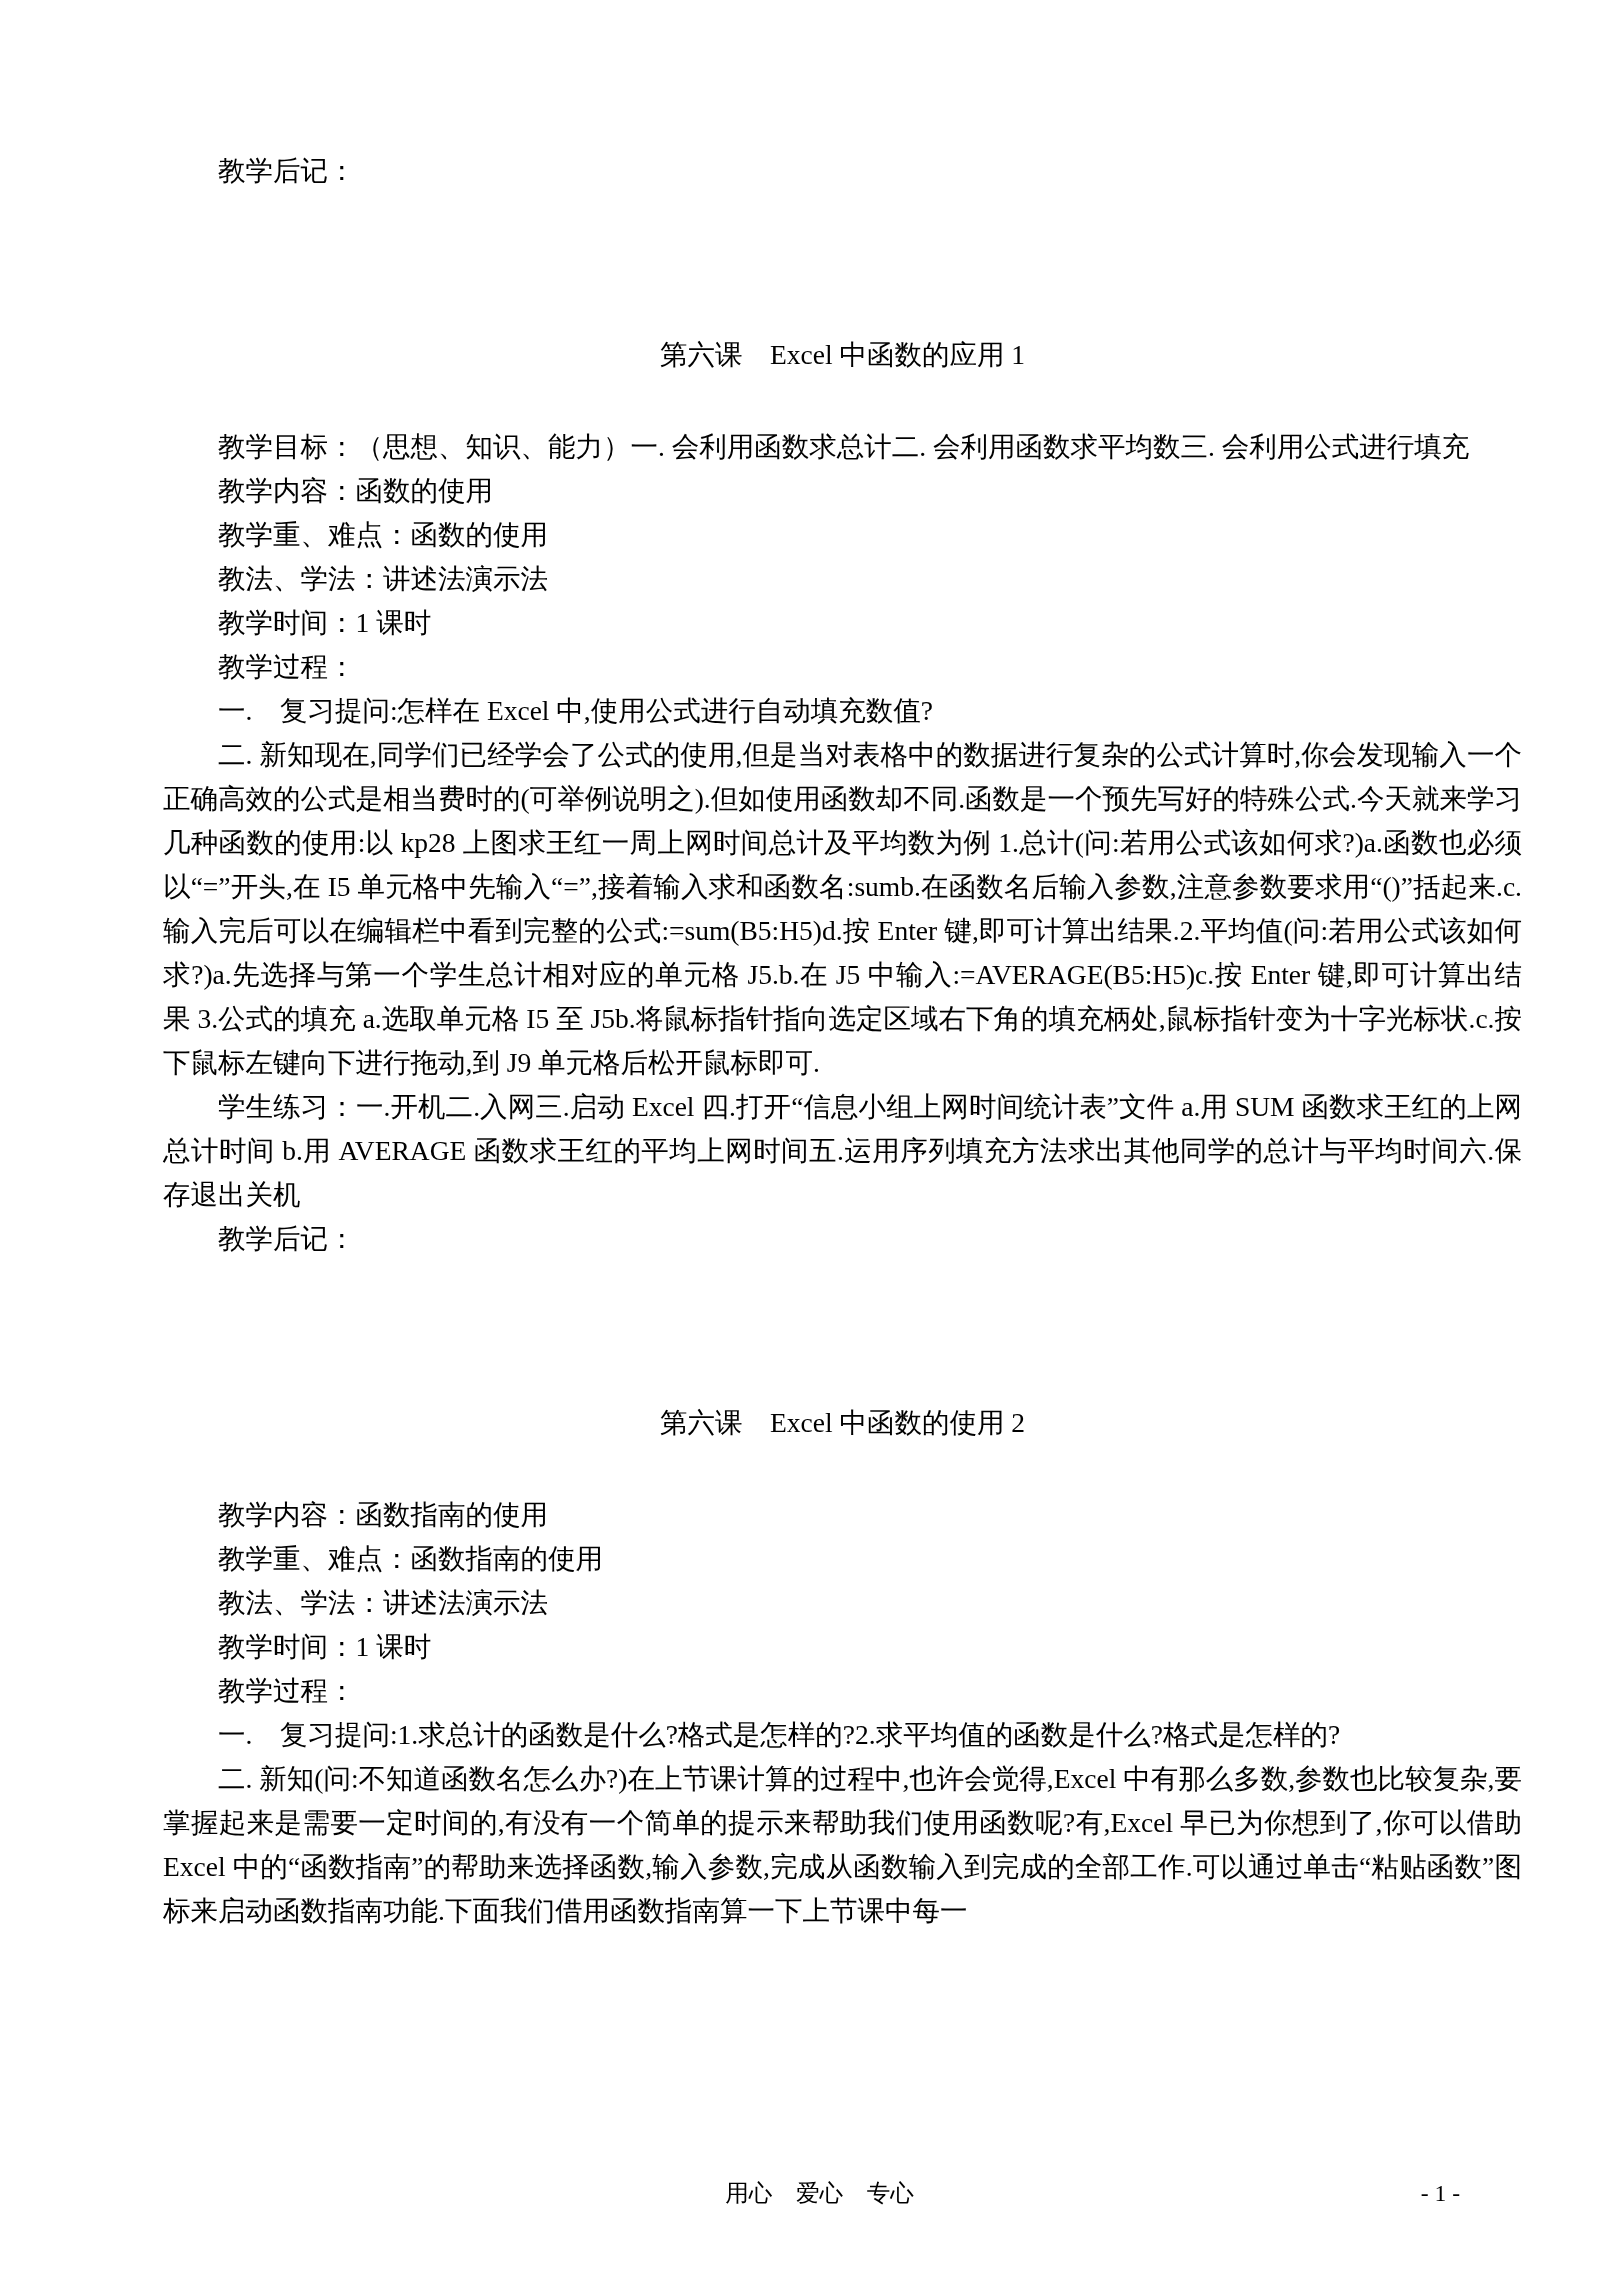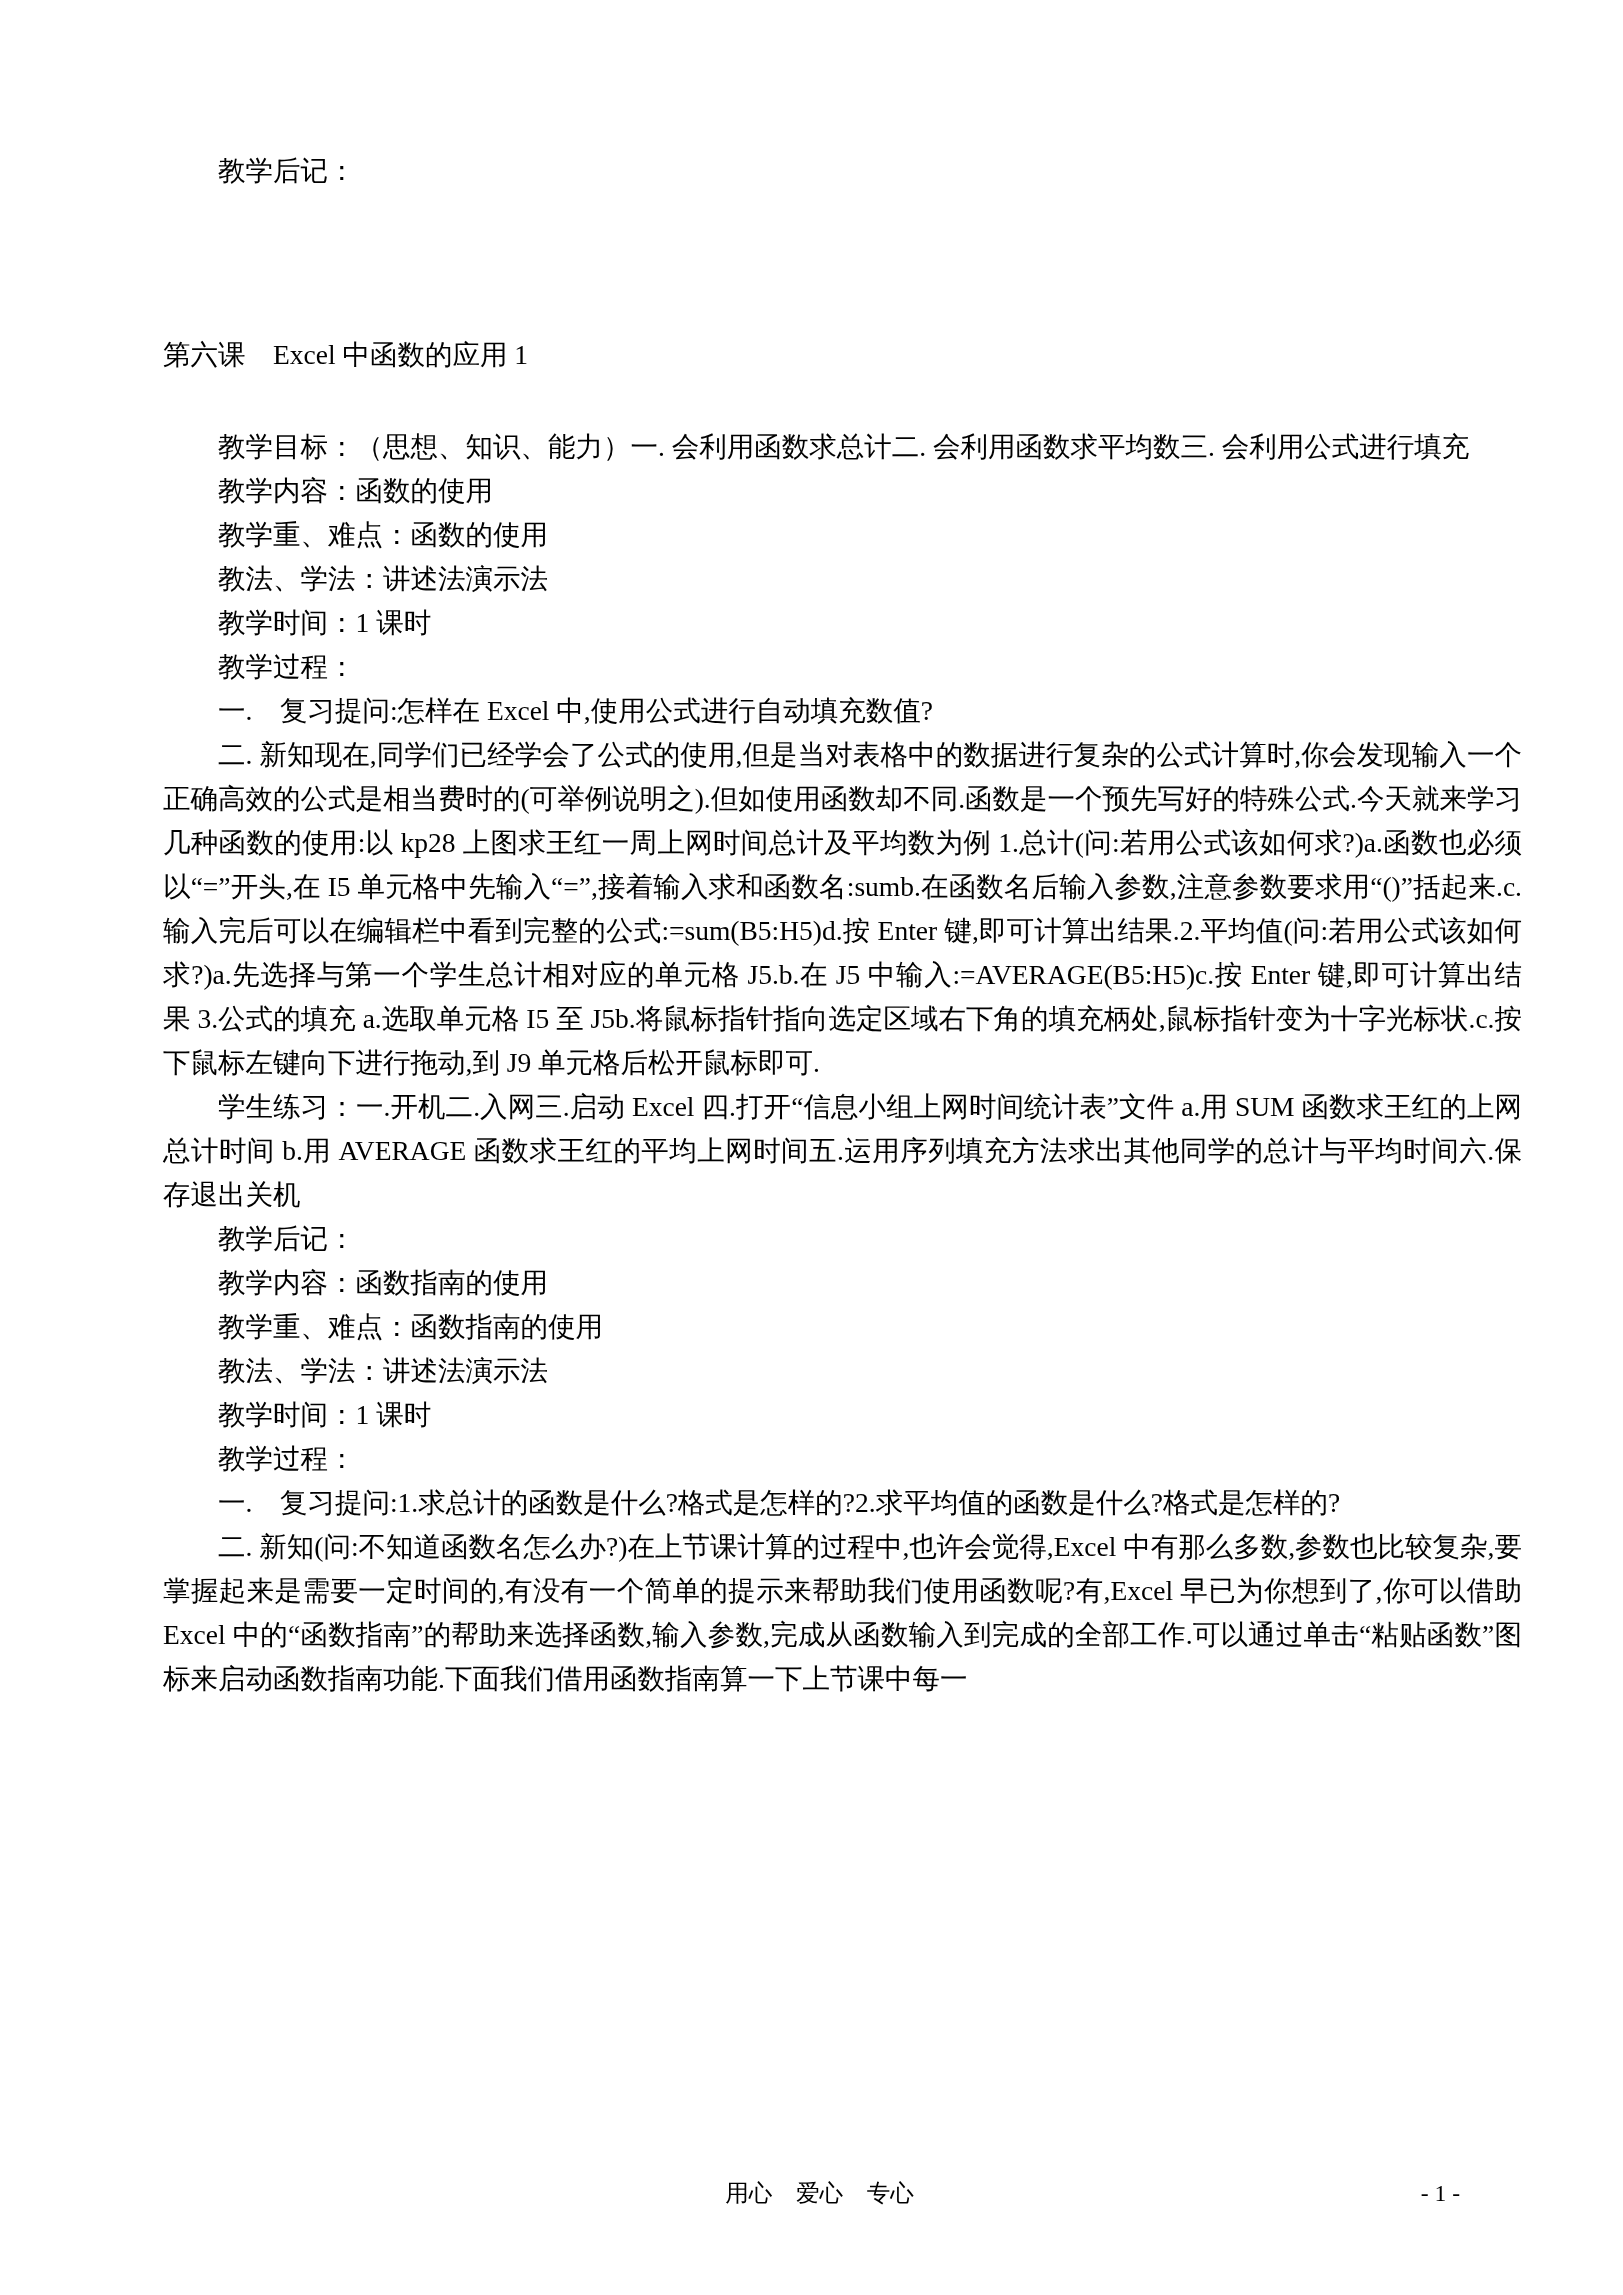--- a/index.html
+++ b/index.html
@@ -18,21 +18,21 @@
     line-height: 44px;
     box-sizing: border-box;
     padding: 149px 101px 0 163px;
   }
   .para {
     text-indent: 2em;
     text-align: justify;
     margin: 0;
   }
   .lesson-title {
-    text-align: left;
+    text-align: center;
     margin: 140px 0 48px 0;
     text-indent: 0;
   }
   .first-note {
     margin-top: 0;
   }
   .footer {
     position: absolute;
     left: 163px;
     right: 163px;
@@ -66,20 +66,21 @@
   <p class="para">教学内容：函数的使用</p>
   <p class="para">教学重、难点：函数的使用</p>
   <p class="para">教法、学法：讲述法演示法</p>
   <p class="para">教学时间：1 课时</p>
   <p class="para">教学过程：</p>
   <p class="para">一.　复习提问:怎样在 Excel 中,使用公式进行自动填充数值?</p>
   <p class="para">二. 新知现在,同学们已经学会了公式的使用,但是当对表格中的数据进行复杂的公式计算时,你会发现输入一个正确高效的公式是相当费时的(可举例说明之).但如使用函数却不同.函数是一个预先写好的特殊公式.今天就来学习几种函数的使用:以 kp28 上图求王红一周上网时间总计及平均数为例 1.总计(问:若用公式该如何求?)a.函数也必须以“=”开头,在 I5 单元格中先输入“=”,接着输入求和函数名:sumb.在函数名后输入参数,注意参数要求用“()”括起来.c.输入完后可以在编辑栏中看到完整的公式:=sum(B5:H5)d.按 Enter 键,即可计算出结果.2.平均值(问:若用公式该如何求?)a.先选择与第一个学生总计相对应的单元格 J5.b.在 J5 中输入:=AVERAGE(B5:H5)c.按 Enter 键,即可计算出结果 3.公式的填充 a.选取单元格 I5 至 J5b.将鼠标指针指向选定区域右下角的填充柄处,鼠标指针变为十字光标状.c.按下鼠标左键向下进行拖动,到 J9 单元格后松开鼠标即可.</p>
   <p class="para">学生练习：一.开机二.入网三.启动 Excel 四.打开“信息小组上网时间统计表”文件 a.用 SUM 函数求王红的上网总计时间 b.用 AVERAGE 函数求王红的平均上网时间五.运用序列填充方法求出其他同学的总计与平均时间六.保存退出关机</p>
   <p class="para">教学后记：</p>
 
+  <p class="lesson-title">第六课　Excel 中函数的使用 2</p>
 
   <p class="para">教学内容：函数指南的使用</p>
   <p class="para">教学重、难点：函数指南的使用</p>
   <p class="para">教法、学法：讲述法演示法</p>
   <p class="para">教学时间：1 课时</p>
   <p class="para">教学过程：</p>
   <p class="para">一.　复习提问:1.求总计的函数是什么?格式是怎样的?2.求平均值的函数是什么?格式是怎样的?</p>
   <p class="para">二. 新知(问:不知道函数名怎么办?)在上节课计算的过程中,也许会觉得,Excel 中有那么多数,参数也比较复杂,要掌握起来是需要一定时间的,有没有一个简单的提示来帮助我们使用函数呢?有,Excel 早已为你想到了,你可以借助 Excel 中的“函数指南”的帮助来选择函数,输入参数,完成从函数输入到完成的全部工作.可以通过单击“粘贴函数”图标来启动函数指南功能.下面我们借用函数指南算一下上节课中每一</p>
 
   <div class="footer">

